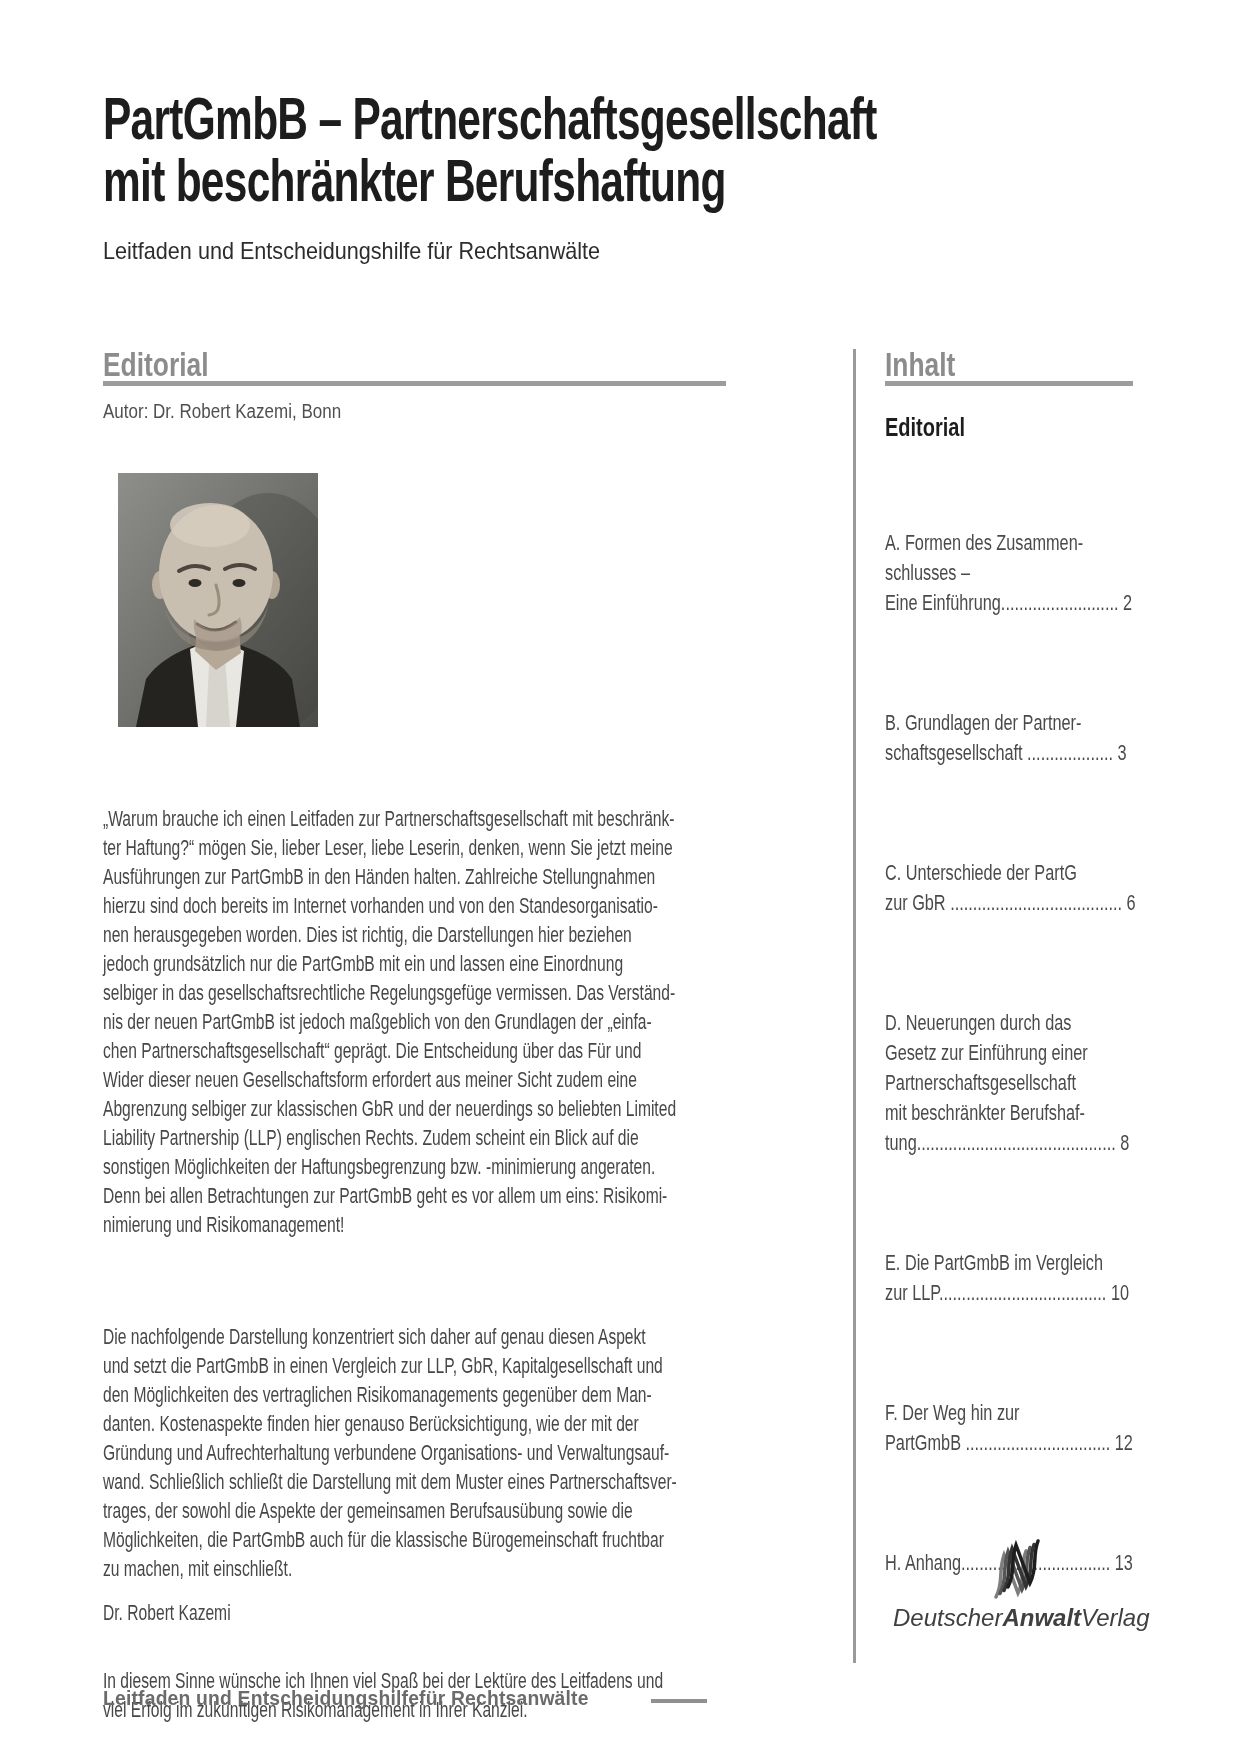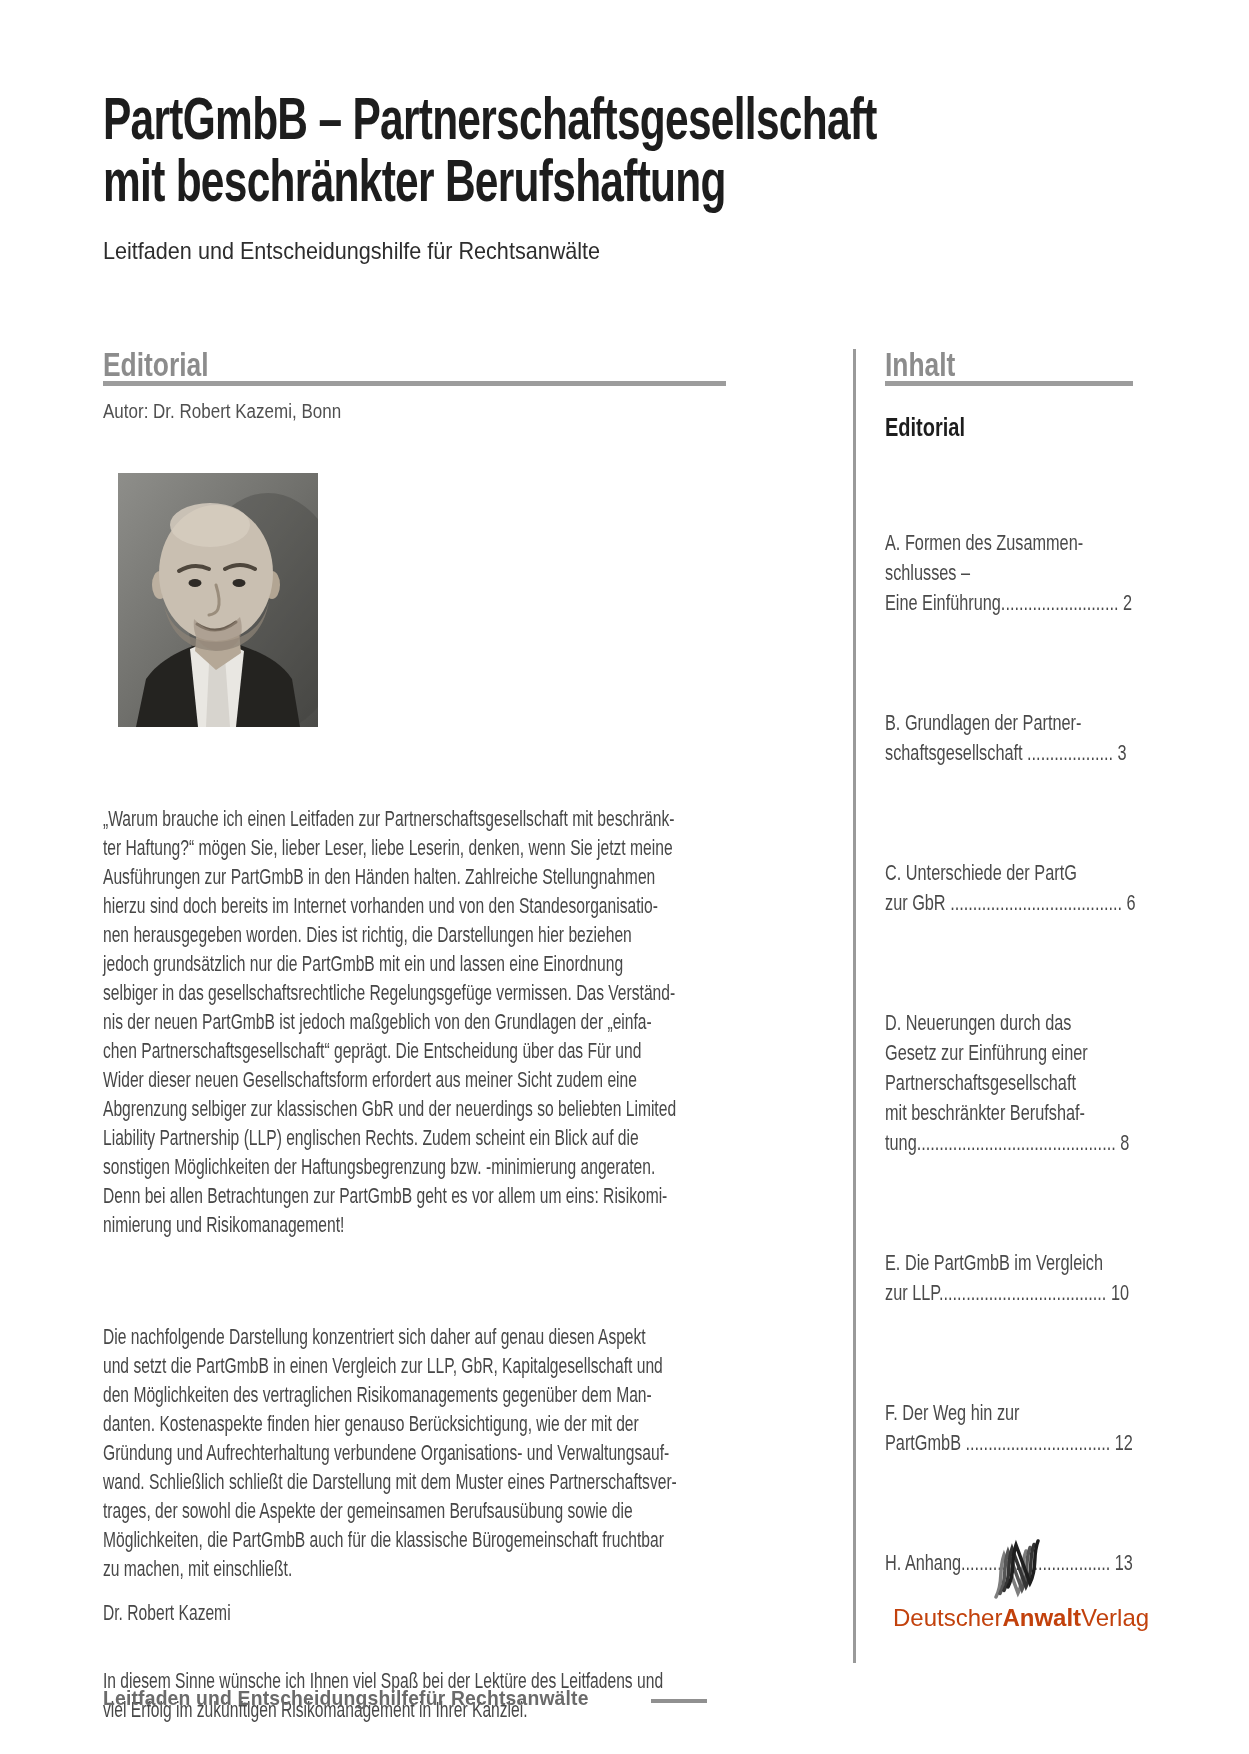--- a/index.html
+++ b/index.html
@@ -108,22 +108,23 @@
     transform: scaleX(0.74);
     transform-origin: 0 0;
   }
   .toc-item { margin: 0 0 30px 0; }
 
   
   .logo-mark { left: 988px; top: 1532px; }
   .logo-text {
     left: 893px; top: 1604px;
     font-size: 24px;
-    color: #c2410c;
+    color: #404040;
     white-space: nowrap;
+    font-style: italic;
   }
   .logo-text .b { font-weight: 700; }
 
   
   .footer-tagline {
     left: 103px; top: 1686px;
     font-size: 21px;
     font-weight: 700;
     color: #6b6b6b;
     letter-spacing: 0.2px;

